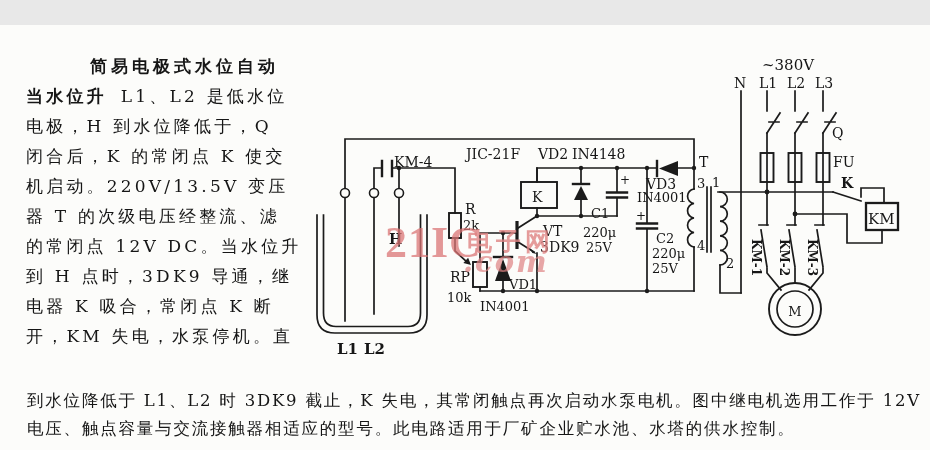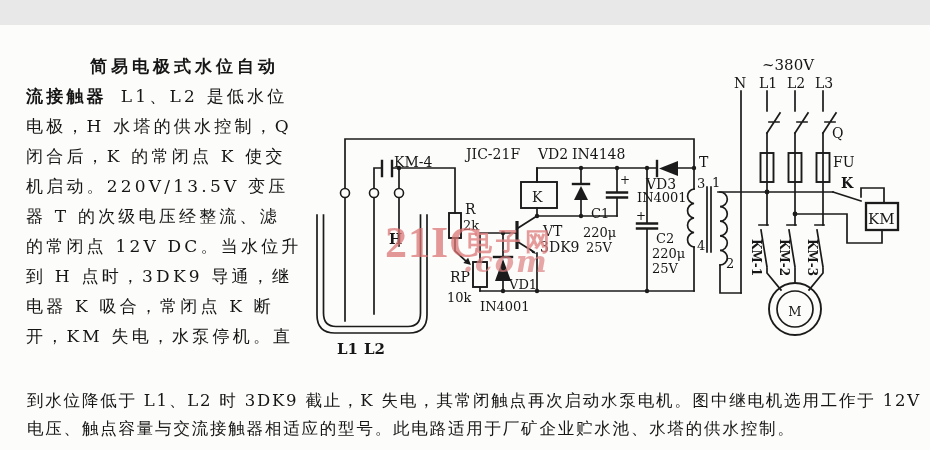--- a/index.html
+++ b/index.html
@@ -31,22 +31,22 @@
   .lbl.s12{font-size:12px;} .lbl.s14{font-size:14px;} .lbl.s15{font-size:15px;}
   .lbl.b{font-weight:bold;}
 </style>
 </head>
 <body>
 
 <div id="page">
 
   <div id="intro">
     <div class="ln title">简易电极式水位自动</div>
-    <div class="ln"><span class="sub">流接触器</span><span class="gap"></span><span>L1、L2 是低水位</span></div>
-    <div class="ln">电极，H 水塔的供水控制，Q</div>
+    <div class="ln"><span class="sub">当水位升</span><span class="gap"></span><span>L1、L2 是低水位</span></div>
+    <div class="ln">电极，H 到水位降低于，Q</div>
     <div class="ln">闭合后，K 的常闭点 K 使交</div>
     <div class="ln">机启动。220V/13.5V 变压</div>
     <div class="ln">器 T 的次级电压经整流、滤</div>
     <div class="ln">的常闭点 12V DC。当水位升</div>
     <div class="ln">到 H 点时，3DK9 导通，继</div>
     <div class="ln">电器 K 吸合，常闭点 K 断</div>
     <div class="ln">开，KM 失电，水泵停机。直</div>
   </div>
 
   <div id="footer">

